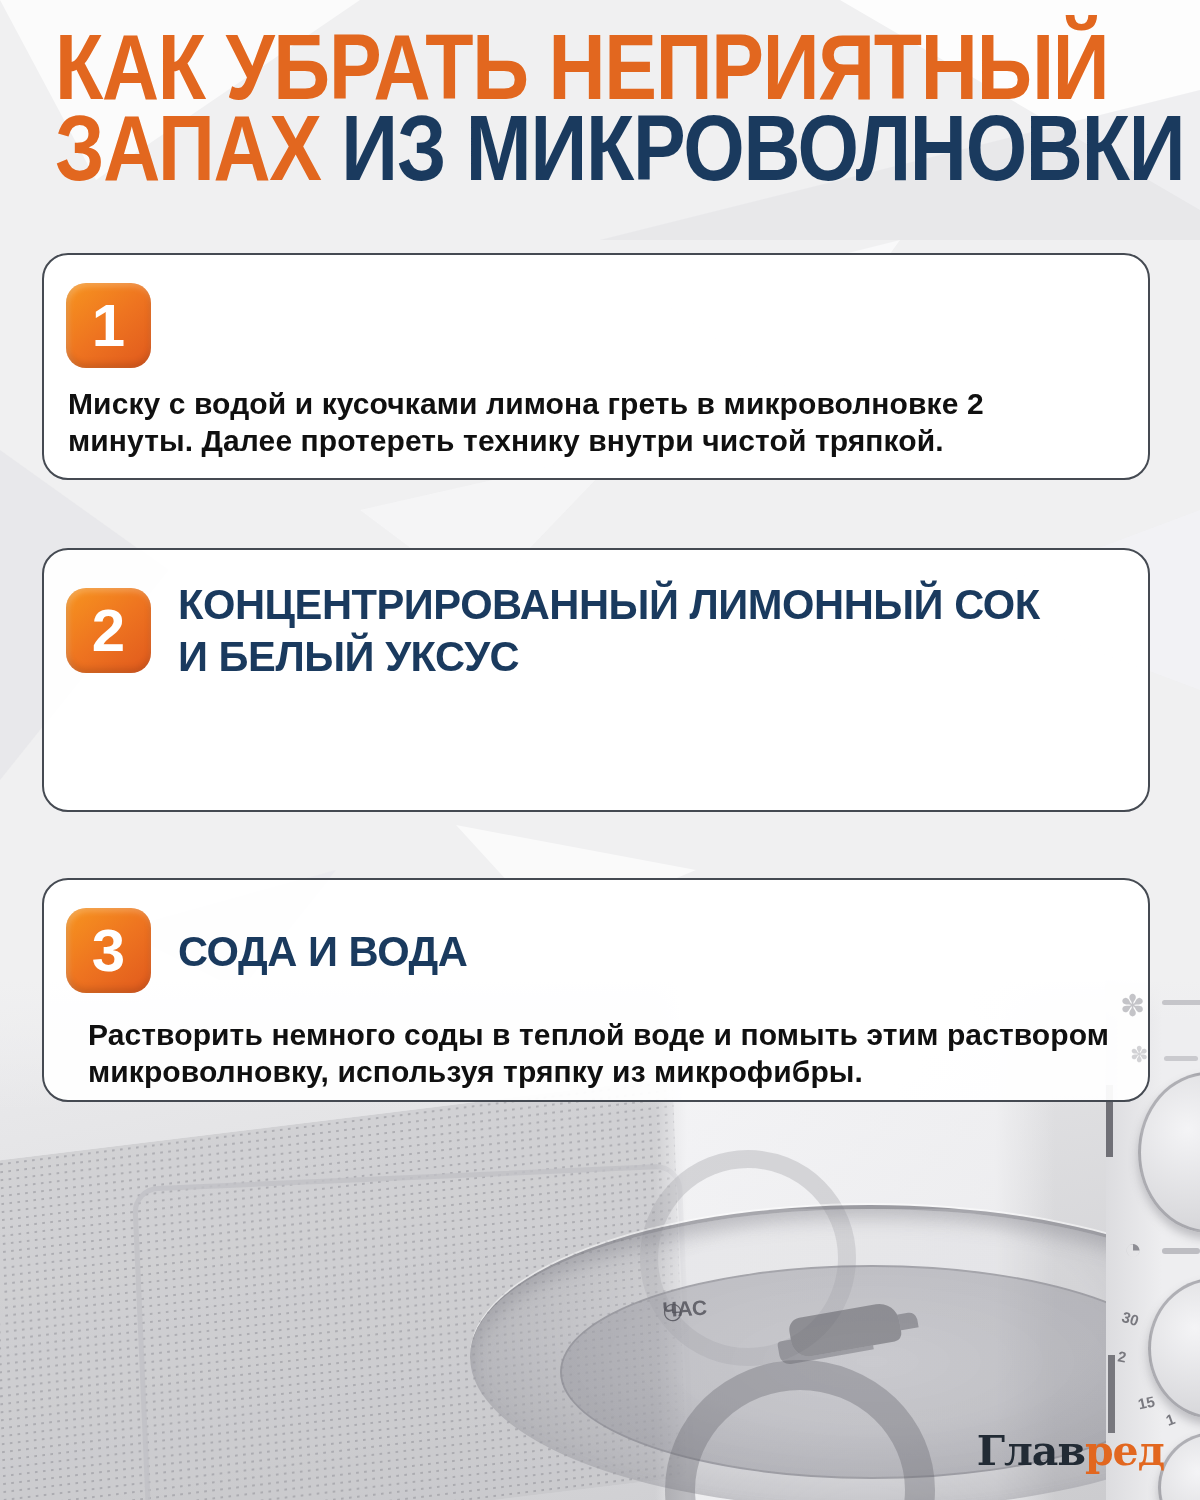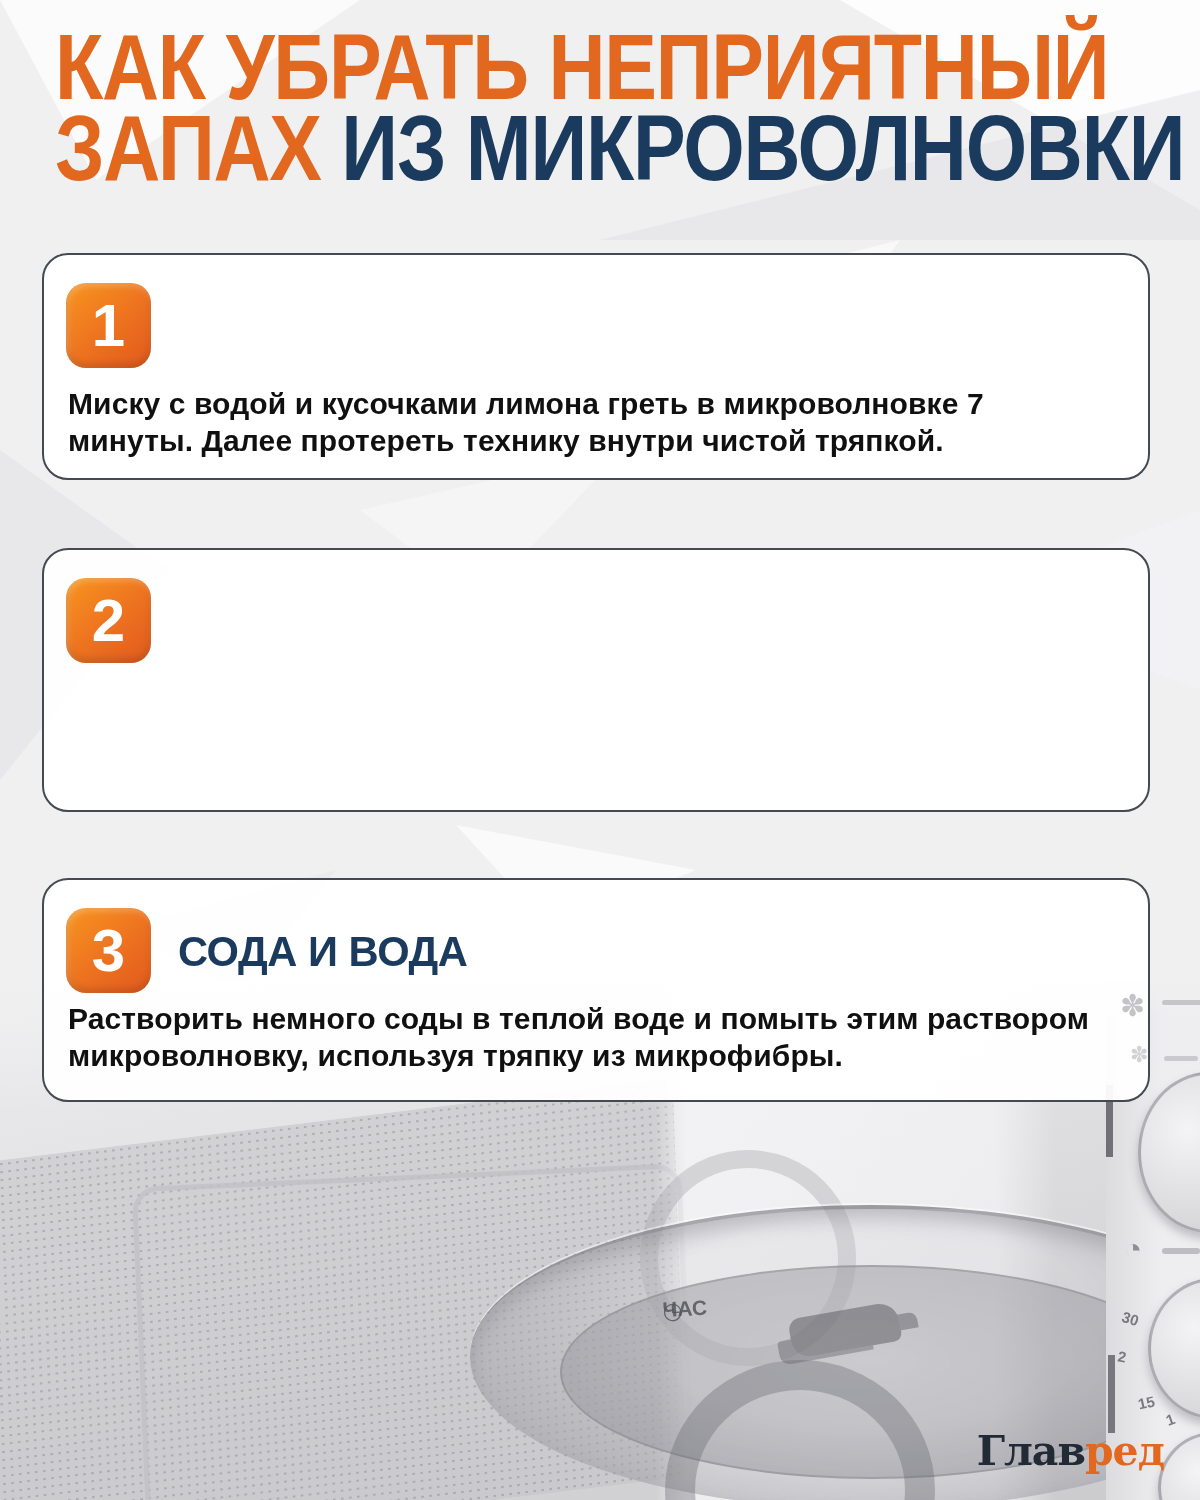--- a/index.html
+++ b/index.html
@@ -49,21 +49,21 @@
     box-shadow:inset 0 -4px 7px rgba(0,0,0,.14), inset 2px 3px 6px rgba(255,255,255,.25);
   }
   .card-title{margin:0;color:var(--navy,#1a3a5e);font-size:43px;font-weight:bold;line-height:52px;letter-spacing:-.5px;}
   .card-title span{display:block;transform:scaleX(.97);transform-origin:left center;white-space:nowrap;}
   .card-body{
     position:absolute;left:24px;margin:0;width:1030px;
     color:var(--body-text,#101010);font-size:30px;line-height:37px;font-weight:bold;letter-spacing:.1px;
   }
   .card1 .card-body{top:130px;}
   .card2 .card-body{top:126px;}
-  .card3 .card-body{top:120px;}
+  .card3 .card-body{top:136px;margin-left:20px;}
 
   
   .photo{position:absolute;left:0;top:980px;width:1200px;height:520px;z-index:0;overflow:hidden;}
   .photo *{position:absolute;}
   .ph-base{inset:0;background:linear-gradient(168deg,#ececee 0%,#e2e2e4 35%,#d4d4d7 75%,#cbcbce 100%);}
   .ph-mesh{
     left:-20px;top:140px;width:700px;height:400px;border-radius:8px;
     background-color:rgba(196,196,200,.6);
     background-image:radial-gradient(rgba(140,140,147,.5) 1.3px,rgba(0,0,0,0) 1.5px);
     background-size:8px 8px;transform:skewY(-5deg) rotate(-2deg);
@@ -166,26 +166,30 @@
 
   <h1 class="title">
     <span class="t-line"><span class="orange">КАК УБРАТЬ НЕПРИЯТНЫЙ</span></span>
     <span class="t-line"><span class="orange">ЗАПАХ</span><span class="navy">ИЗ МИКРОВОЛНОВКИ</span></span>
   </h1>
 
   <section class="card card1">
     <div class="card-head">
       <div class="badge">1</div>
     </div>
-    <p class="card-body">Миску с водой и кусочками лимона греть в микроволновке 7 минуты. Далее протереть технику внутри чистой тряпкой.</p>
+    <p class="card-body">Миску с водой и кусочками лимона греть в микроволновке 2 минуты. Далее протереть технику внутри чистой тряпкой.</p>
   </section>
 
   <section class="card card2">
     <div class="card-head">
       <div class="badge">2</div>
+      <h2 class="card-title">
+        <span>КОНЦЕНТРИРОВАННЫЙ ЛИМОННЫЙ СОК</span>
+        <span>И БЕЛЫЙ УКСУС</span>
+      </h2>
     </div>
   </section>
 
   <section class="card card3">
     <div class="card-head">
       <div class="badge">3</div>
       <h2 class="card-title">
         <span>СОДА И ВОДА</span>
         <span></span>
       </h2>

